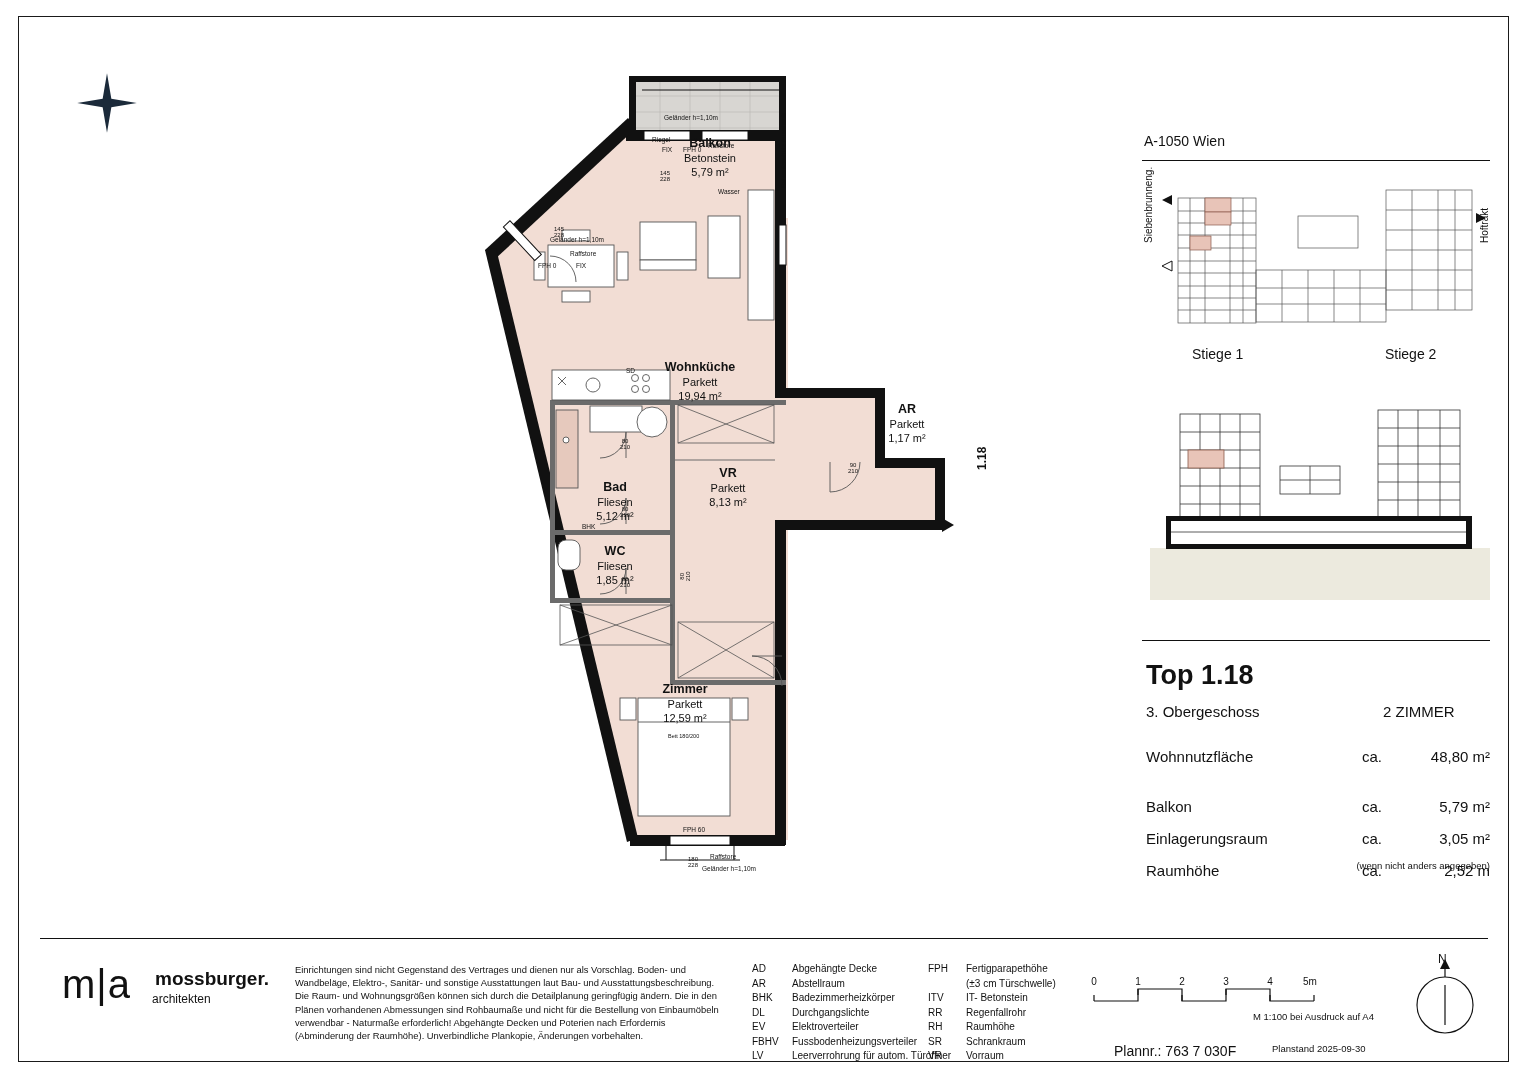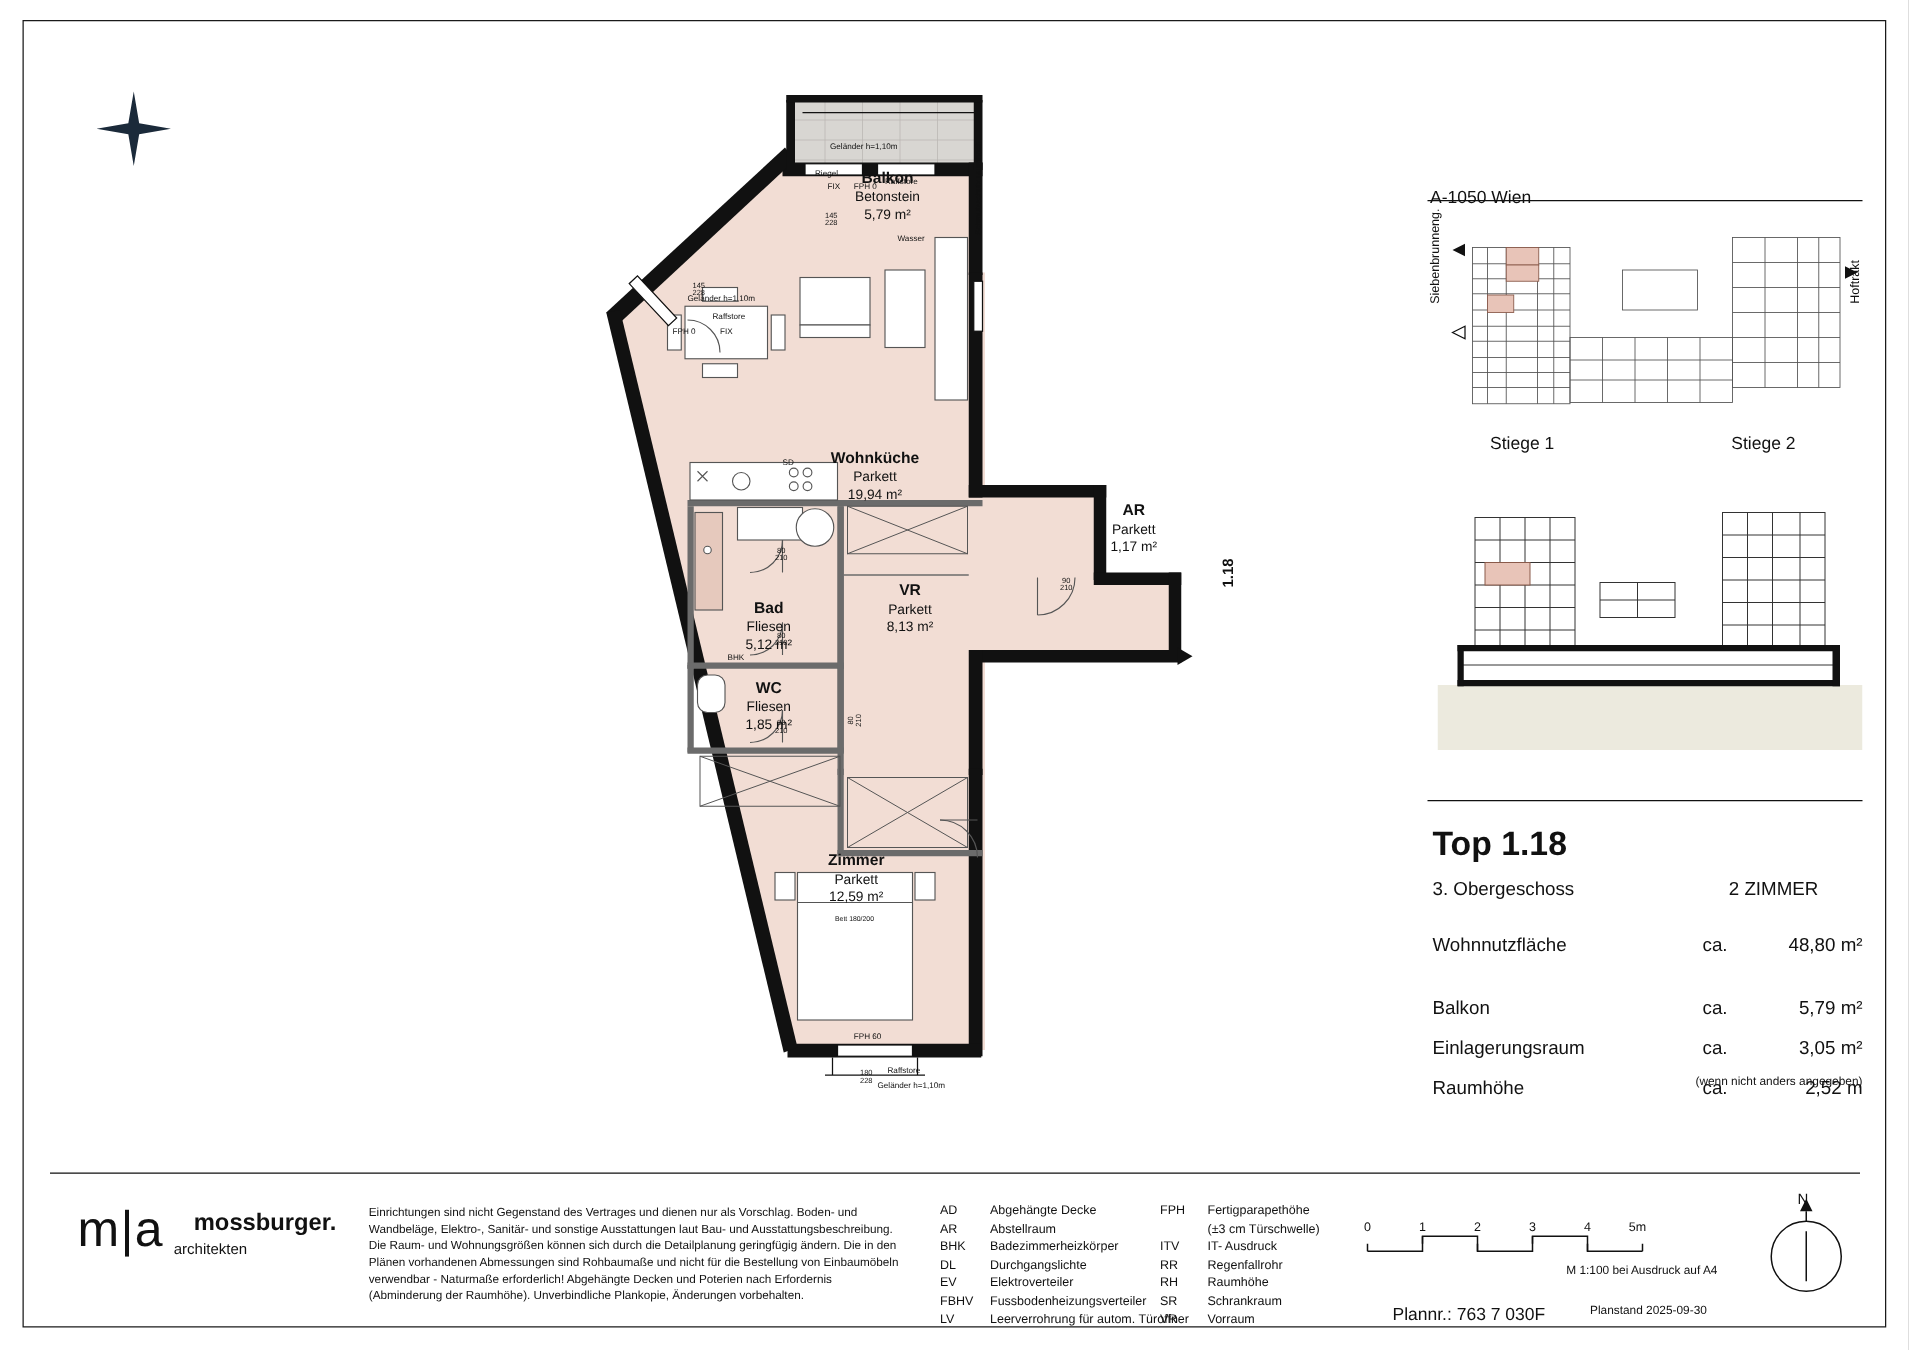--- a/index.html
+++ b/index.html
@@ -6,21 +6,21 @@
   body{font-family:"Liberation Sans", sans-serif;}
   #page{
     position:relative;width:1527px;height:1080px;background:#ffffff;overflow:hidden;
   }
   .frame{position:absolute;left:18px;top:16px;width:1491px;height:1046px;border:1.5px solid #1a1a1a;box-sizing:border-box;}
   
   .logo-star{position:absolute;left:76px;top:72px;width:62px;height:62px;}
   .brand{position:absolute;left:168px;top:84px;font-size:34px;letter-spacing:6px;color:#1b2a3a;font-weight:bold;}
   
   .addr-title{position:absolute;left:1142px;top:92px;font-size:25px;font-weight:bold;color:#111;letter-spacing:.3px;}
-  .addr-sub{position:absolute;left:1144px;top:133px;font-size:14px;color:#111;margin-top:16px;}
+  .addr-sub{position:absolute;left:1144px;top:133px;font-size:14px;color:#111;}
   .hr1{position:absolute;left:1142px;top:160px;width:348px;border-top:1px solid #111;}
   .hr2{position:absolute;left:1142px;top:640px;width:348px;border-top:1px solid #111;}
   .hr-bottom{position:absolute;left:40px;top:938px;width:1448px;border-top:1px solid #111;}
   
   .keyplan{position:absolute;left:1150px;top:178px;width:340px;height:190px;}
   .stiege-l{position:absolute;left:1192px;top:346px;font-size:14px;color:#111;}
   .stiege-r{position:absolute;left:1385px;top:346px;font-size:14px;color:#111;}
   .sieben-label{position:absolute;left:1143px;top:243px;font-size:10px;color:#111;transform:rotate(-90deg);transform-origin:left top;white-space:nowrap;}
   .hoftrakt-label{position:absolute;left:1479px;top:243px;font-size:10px;color:#111;transform:rotate(-90deg);transform-origin:left top;white-space:nowrap;}
   
@@ -31,21 +31,21 @@
   .zimmer-count{position:absolute;left:1383px;top:703px;font-size:15px;color:#111;}
   .specs{position:absolute;left:1146px;top:748px;width:344px;font-size:15px;color:#111;}
   .specrow{position:relative;height:32px;}
   .specrow .lbl{position:absolute;left:0;top:0;}
   .specrow .ca{position:absolute;left:216px;top:0;}
   .specrow .val{position:absolute;right:0;top:0;text-align:center;}
   .note-small{position:absolute;right:0px;top:112px;font-size:9.5px;color:#111;}
   
   .ma-logo{position:absolute;left:62px;top:962px;font-size:40px;color:#111;font-weight:500;letter-spacing:1px;}
   .ma-name{position:absolute;left:155px;top:968px;font-size:19px;color:#111;font-weight:bold;}
-  .ma-sub{position:absolute;left:139px;top:992px;font-size:12px;color:#111;}
+  .ma-sub{position:absolute;left:152px;top:992px;font-size:12px;color:#111;}
   .disclaimer{position:absolute;left:295px;top:963px;width:430px;font-size:9.4px;line-height:13.2px;color:#111;}
   .abbr{position:absolute;font-size:10px;line-height:14.5px;color:#111;}
   .abbr .k{display:inline-block;width:40px;}
   .abbr2 .k{display:inline-block;width:38px;}
   .scalebar{position:absolute;left:1090px;top:975px;width:230px;}
   .scale-note{position:absolute;left:1253px;top:1011px;font-size:9.5px;color:#111;}
   .plannr{position:absolute;left:1114px;top:1043px;font-size:14px;color:#111;}
   .planstand{position:absolute;left:1272px;top:1043px;font-size:9.5px;color:#111;}
   .northrose{position:absolute;left:1400px;top:955px;width:90px;height:90px;}
   
@@ -369,21 +369,21 @@
     <div><span class="k">BHK</span><span>Badezimmerheizkörper</span></div>
     <div><span class="k">DL</span><span>Durchgangslichte</span></div>
     <div><span class="k">EV</span><span>Elektroverteiler</span></div>
     <div><span class="k">FBHV</span><span>Fussbodenheizungsverteiler</span></div>
     <div><span class="k">LV</span><span>Leerverrohrung für autom. Türoffner</span></div>
   </div>
 
   <div class="abbr abbr2" style="left:928px;top:962px;">
     <div><span class="k">FPH</span><span>Fertigparapethöhe</span></div>
     <div><span class="k"></span><span>(±3 cm Türschwelle)</span></div>
-    <div><span class="k">ITV</span><span>IT- Ausdruck</span></div>
+    <div><span class="k">ITV</span><span>IT- Betonstein</span></div>
     <div><span class="k">RR</span><span>Regenfallrohr</span></div>
     <div><span class="k">RH</span><span>Raumhöhe</span></div>
     <div><span class="k">SR</span><span>Schrankraum</span></div>
     <div><span class="k">VR</span><span>Vorraum</span></div>
   </div>
 
   <div class="scalebar">
     <svg width="230" height="36" viewBox="0 0 230 36">
       <g stroke="#111" stroke-width="1.2" fill="none">
         <path d="M4 26 H48 V14 H92 V26 H136 V14 H180 V26 H224"></path>

